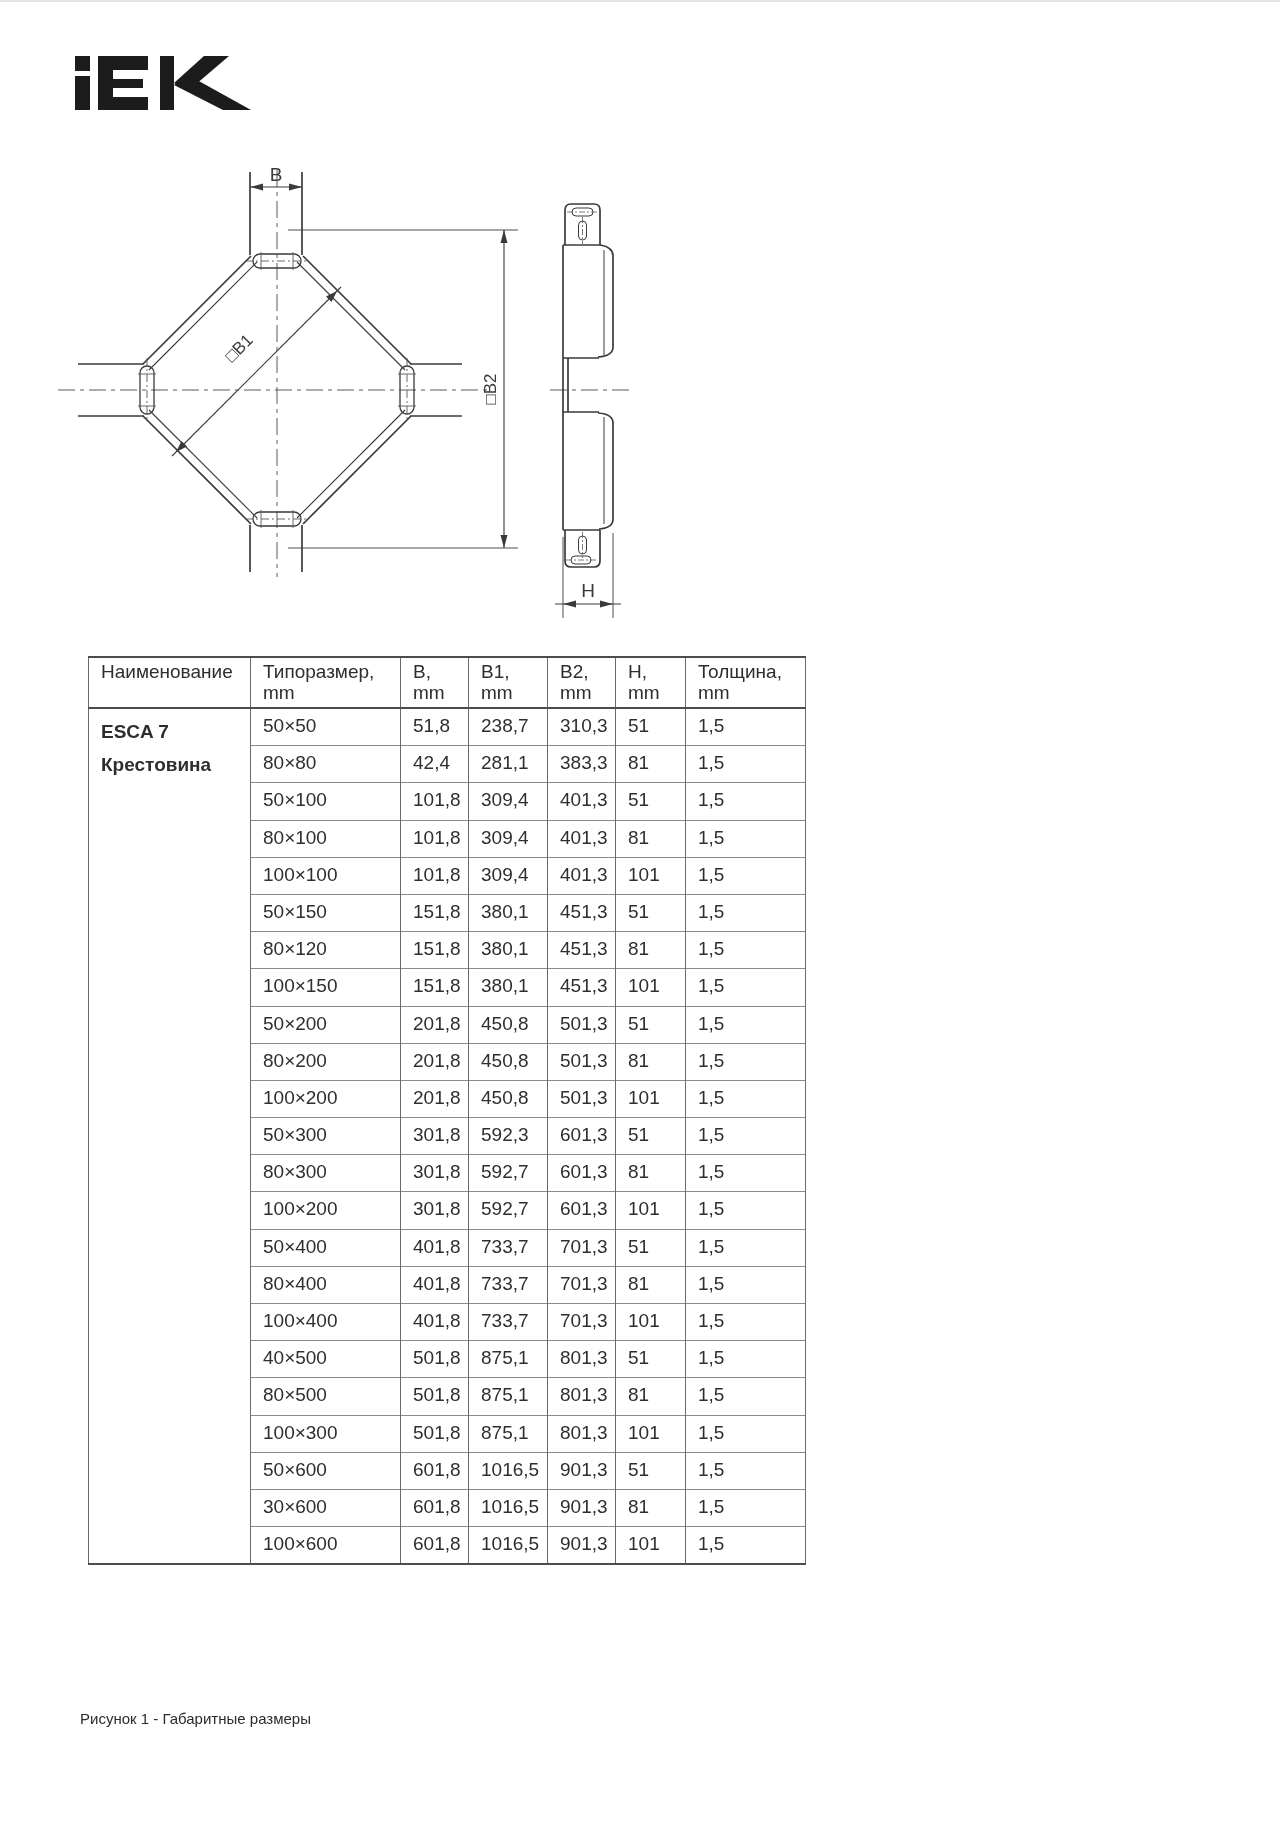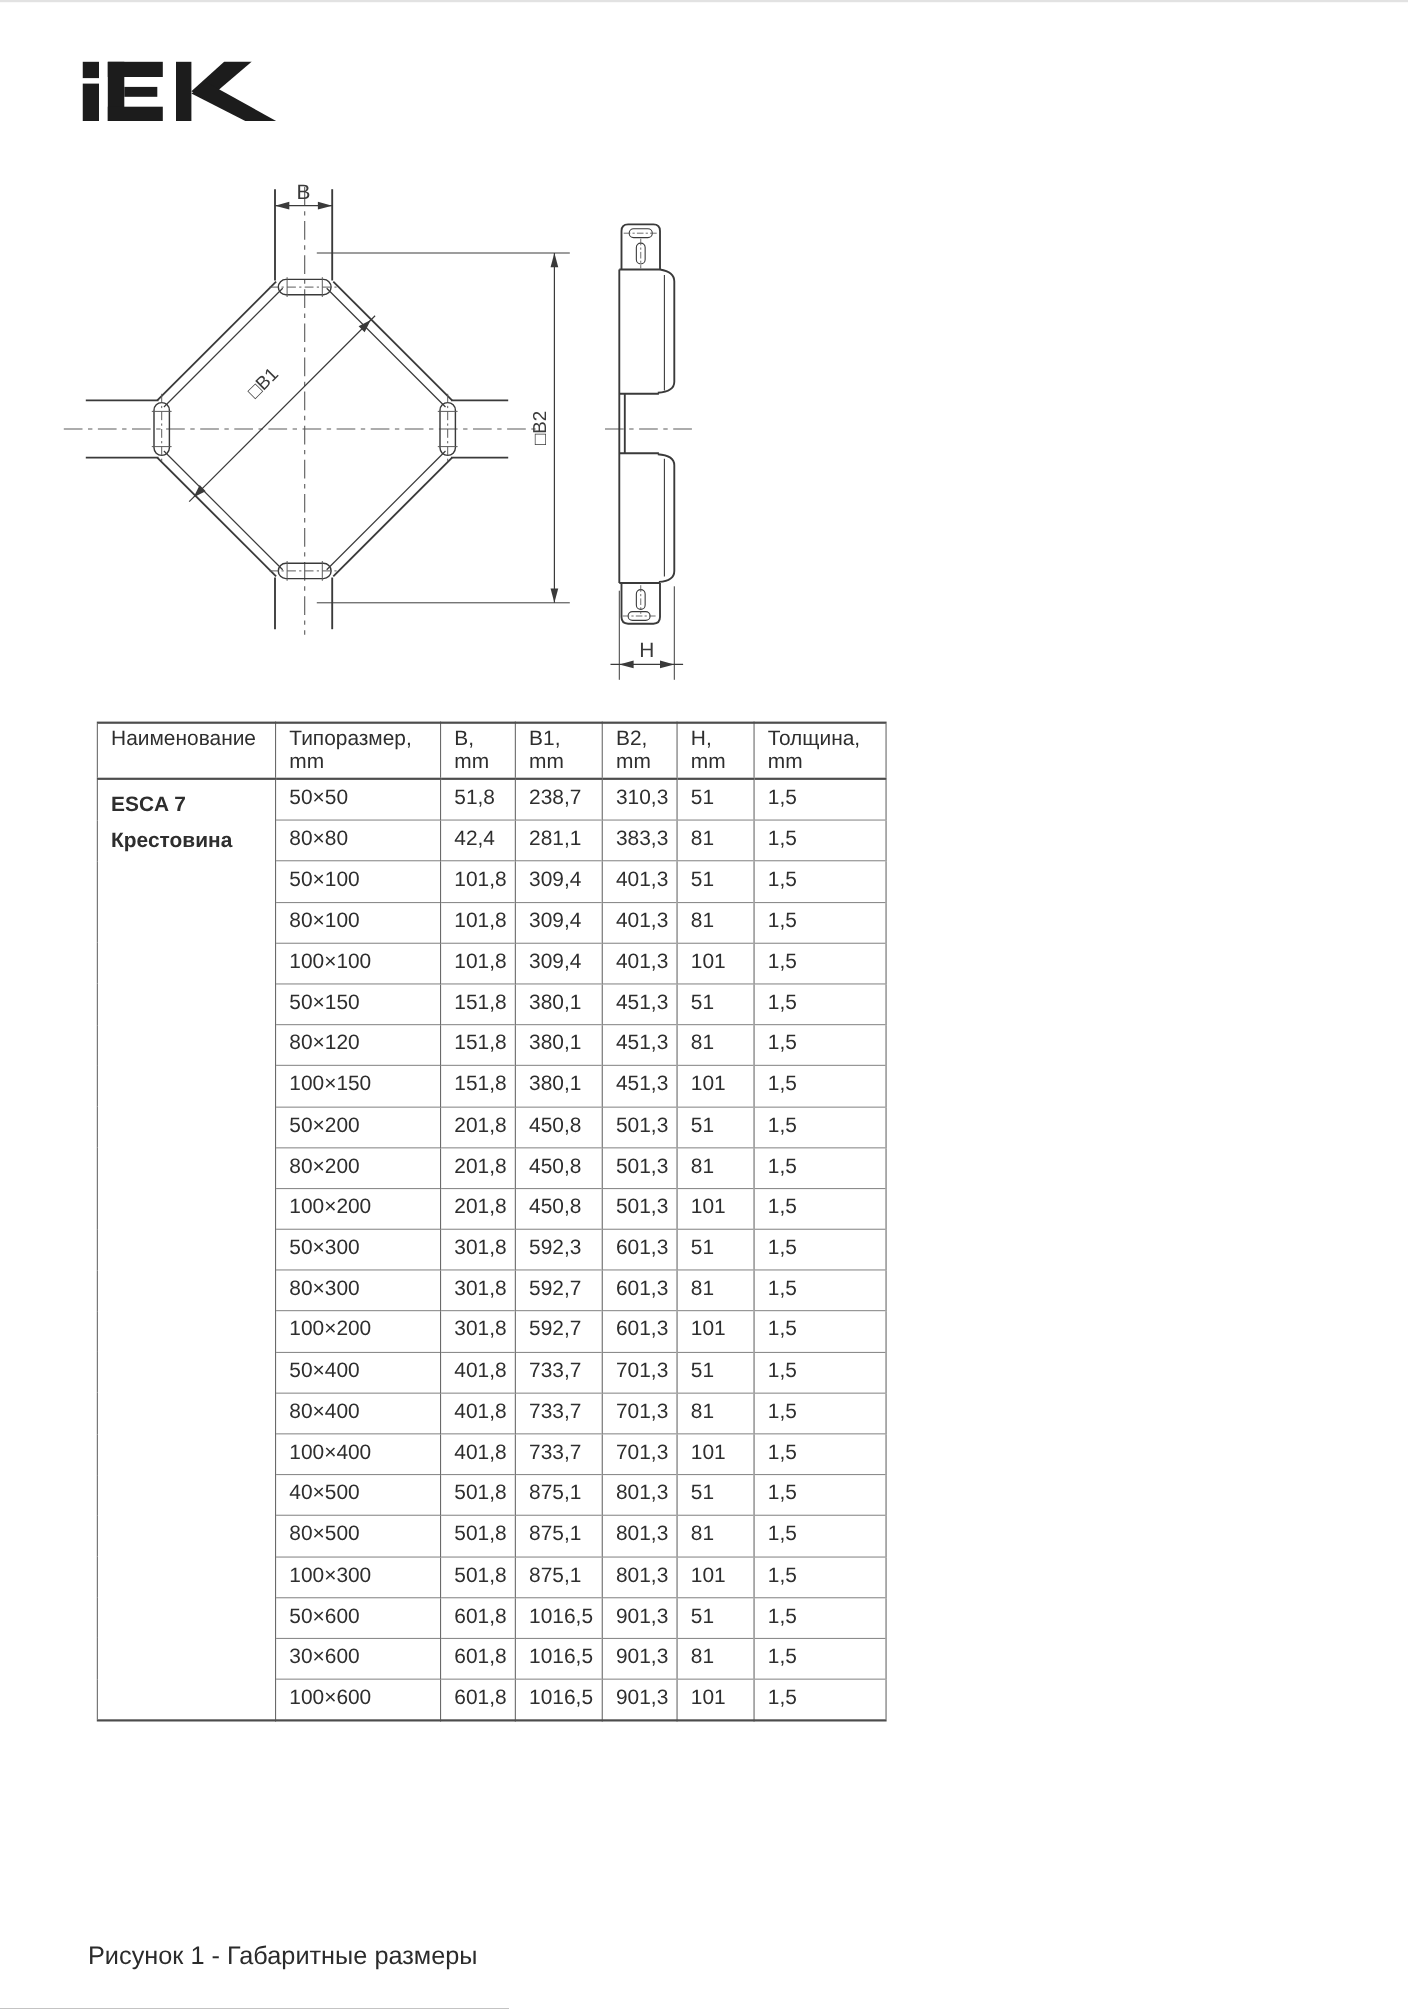--- a/index.html
+++ b/index.html
@@ -30,21 +30,21 @@
     padding-top:3px;line-height:21px;
   }
   table.dims td.data-cell{
     height:33.2px;padding-top:3px;line-height:28px;
   }
   table.dims tbody tr + tr td.data-cell{border-top:1px solid #8c8c8c;}
   table.dims td.name-cell{
     padding-top:6px;line-height:33px;vertical-align:top;font-weight:bold;
   }
   .caption{
-    position:absolute;left:80px;top:1764px;font-size:23px;color:#2b2b2b;
+    position:absolute;left:80px;top:1710px;font-size:15px;color:#2b2b2b;
   }
 </style>
 </head>
 <body>
 
 <div class="page">
   <div class="page-top-edge"></div>
 
   <svg class="logo" viewBox="0 0 176 54" aria-label="IEK">
     <g fill="#1c1c1c">

